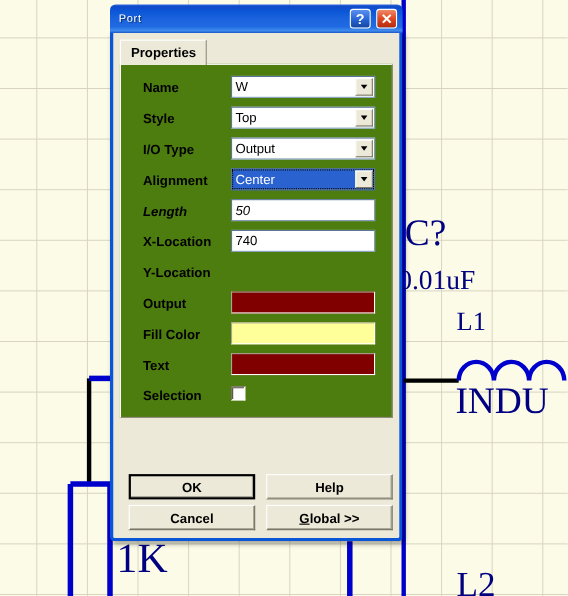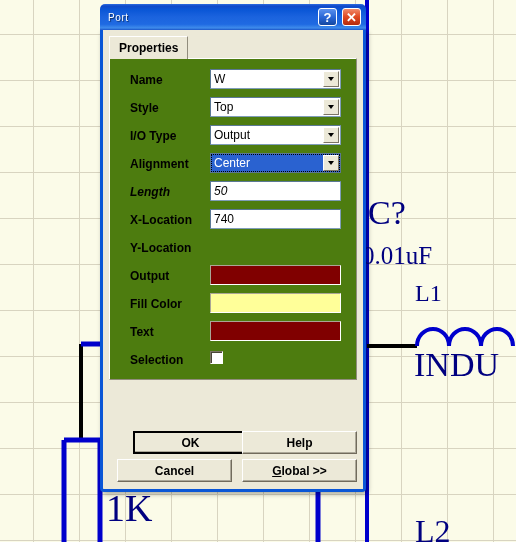--- a/index.html
+++ b/index.html
@@ -369,21 +369,21 @@
       <div class="checkbox"></div>
     </div>
 
     <div class="row" style="top:262px;">
       <div class="flabel">Text</div>
       <div class="fctl swatch" style="background:#800000;"></div>
     </div>
 
   </div>
 
-  <div class="dlg-btn default" style="left:14px; top:401px;margin-left:16px;">
+  <div class="dlg-btn default" style="left:14px; top:401px;">
     <span>OK</span>
   </div>
   <div class="dlg-btn" style="left:139px; top:401px;">
     <span>Help</span>
   </div>
   <div class="dlg-btn" style="left:14px; top:429px;text-align:right;">
     <span>Cancel</span>
   </div>
   <div class="dlg-btn" style="left:139px; top:429px;">
     <span class="mnem">G</span>

